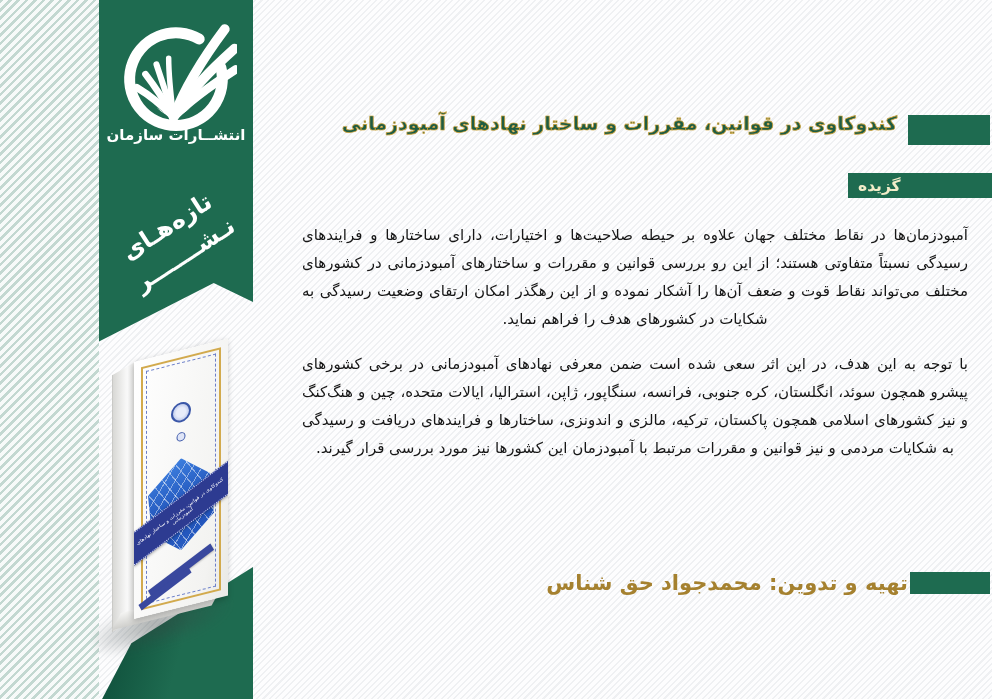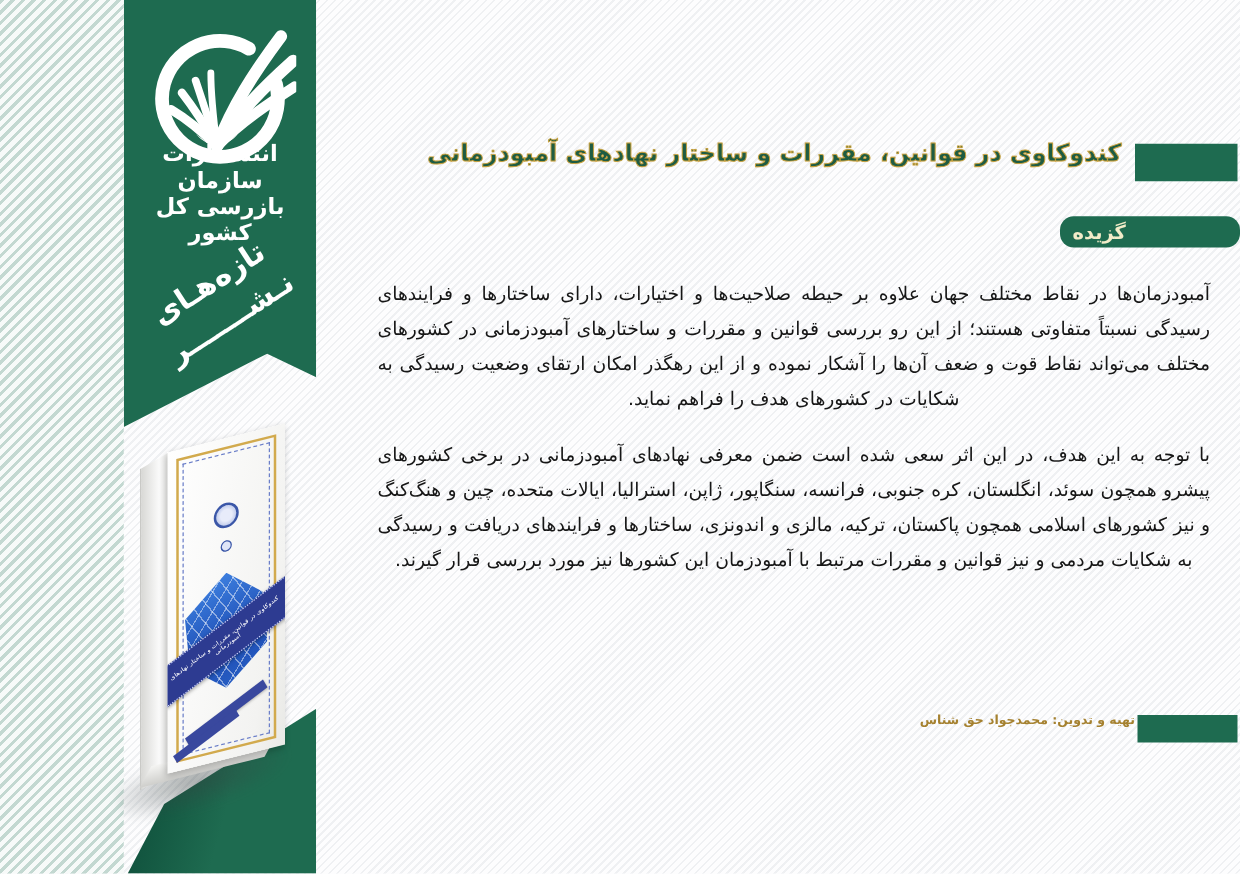--- a/index.html
+++ b/index.html
@@ -24,22 +24,22 @@
 
   
   .ribbon {
     position: absolute; left: 99px; top: 0; width: 154px; height: 345px;
     background: #1e6b50;
     clip-path: polygon(0 0, 100% 0, 100% 87.5%, 74.5% 82%, 0 99%);
     filter: drop-shadow(2px 3px 4px rgba(0,0,0,0.22));
     z-index: 3;
   }
   .logo-wrap { position: absolute; left: 50%; top: 10px; transform: translateX(-50%); width: 122px; height: 126px; }
-  .org-name { position: absolute; left: 0; right: 0; top: 113px; text-align: center; color: #ffffff;
-    font-weight: bold; font-size: 18px; line-height: 21px; direction: rtl; }
+  .org-name { position: absolute; left: 0; right: 0; top: 125px; text-align: center; color: #ffffff;
+    font-weight: bold; font-size: 15px; line-height: 21px; direction: rtl; }
   .tagline {
     position: absolute; left: 50%; top: 208px; width: 150px;
     transform: translateX(-50%) rotate(-33deg);
     color: #ffffff; font-weight: bold; font-size: 24px; line-height: 33px;
     text-align: center; direction: rtl; white-space: nowrap;
   }
 
   
   .green-bottom {
     position: absolute; left: 99px; top: 563px; width: 154px; height: 136px;
@@ -110,34 +110,33 @@
     -webkit-text-stroke: 0.7px #c8a03c;
     text-shadow: 0 0 1px #c8a03c;
     z-index: 2;
   }
   .title-box { position: absolute; left: 908px; top: 115px; width: 82px; height: 30px; background: #1e6b50; z-index: 2; }
 
   .badge {
     position: absolute; left: 848px; top: 173px; width: 144px; height: 25px;
     background: #1e6b50; display: flex; align-items: center; padding-left: 10px;
     z-index: 2;
-    border-radius: 11px;
   }
   .badge-text { color: #f2ecc9; font-weight: bold; font-size: 15.5px; direction: rtl; }
 
   .body-text {
     position: absolute; left: 285px; top: 204px; width: 700px;
     direction: rtl; text-align: justify; text-align-last: center;
     font-size: 15px; line-height: 28px; color: #161616; z-index: 2;
   }
   .body-text p { margin: 17px; text-align: justify; text-align-last: center; }
 
   .credit {
     position: absolute; top: 571px; right: 84px;
-    font-size: 10px; font-weight: bold; color: #a5812f;
+    font-size: 21px; font-weight: bold; color: #a5812f;
     white-space: nowrap; direction: rtl; z-index: 2;
   }
   .credit-box { position: absolute; left: 910px; top: 572px; width: 80px; height: 22px; background: #1e6b50; z-index: 2; }
 </style>
 </head>
 <body>
 
 <div class="page">
 
   <div class="stripes-main"></div>
@@ -157,21 +156,20 @@
 
         <path d="M 48 86 C 38 76 28 68 18 62" fill="none" stroke="#ffffff" stroke-width="6" stroke-linecap="round"></path>
         <path d="M 48 86 C 40 72 32 60 25 51" fill="none" stroke="#ffffff" stroke-width="5.5" stroke-linecap="round"></path>
         <path d="M 48 86 C 43 70 38 55 34 43" fill="none" stroke="#ffffff" stroke-width="5" stroke-linecap="round"></path>
         <path d="M 48 86 C 46 70 44 52 44 38" fill="none" stroke="#ffffff" stroke-width="4.5" stroke-linecap="round"></path>
         <path d="M 34 78 Q 48 93 62 78 L 48 88 Z" fill="#ffffff"></path>
       </svg>
     </div>
     <div class="org-name">
       <div>انتشــارات سازمان</div>
-      <div>بازرسی کل کشور</div>
     </div>
     <div class="tagline">
       <div>تازه‌هـای</div>
       <div>نـشـــــــر</div>
     </div>
   </div>
 
   <div class="book-shadow"></div>
   <div class="book">
     <div class="pages-side"></div>

